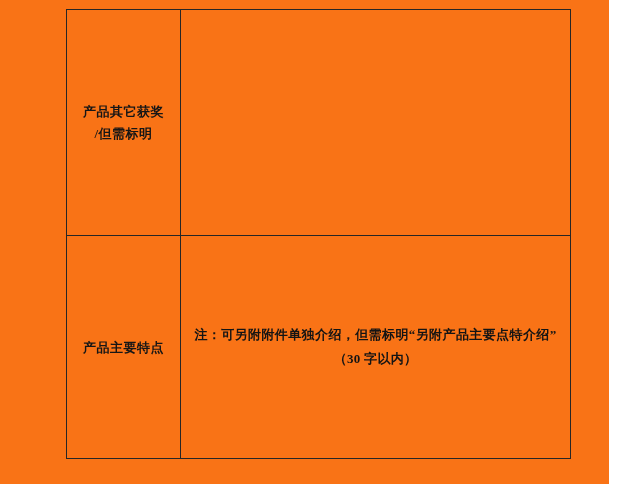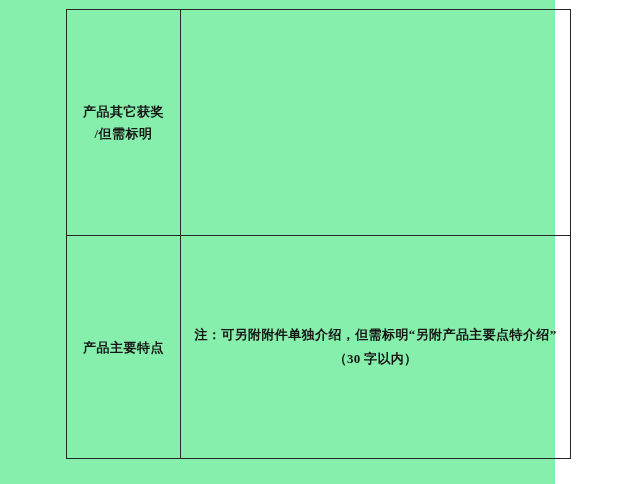--- a/index.html
+++ b/index.html
@@ -9,23 +9,23 @@
   body {
     width: 641px;
     height: 484px;
     background: #ffffff;
     font-family: "Liberation Serif", "DejaVu Serif", serif;
     color: #1a1a1a;
     overflow: hidden;
   }
   .page {
     position: relative;
-    width: 555px;
+    width: 609px;
     height: 484px;
-    background: #86efac;
+    background: #f97316;
   }
   .form-table {
     position: absolute;
     left: 66px;
     top: 9px;
     width: 502px;
     height: 447px;
     border-collapse: collapse;
     table-layout: fixed;
   }

